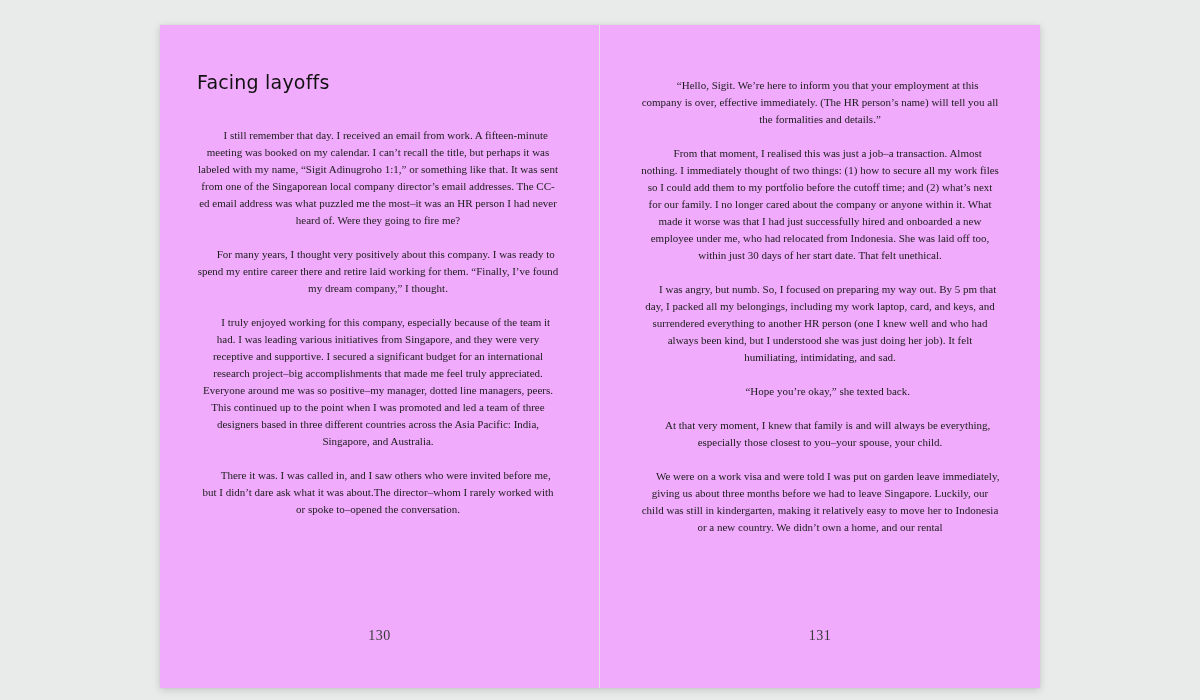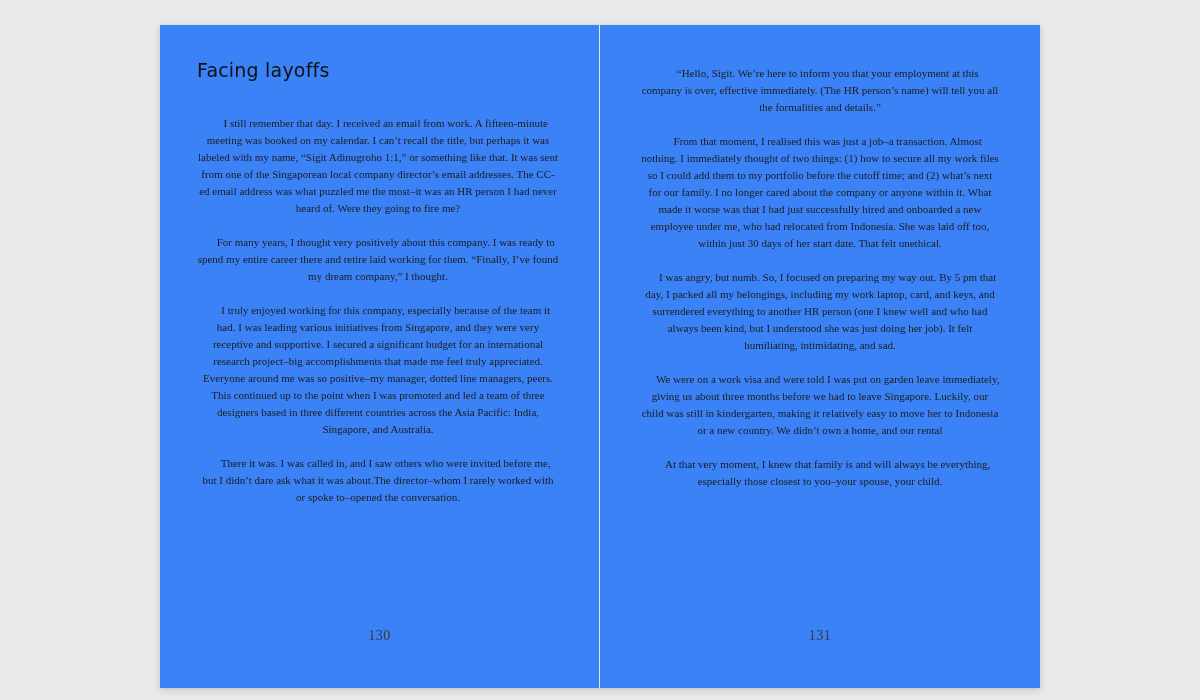--- a/index.html
+++ b/index.html
@@ -20,22 +20,22 @@
     height: 663px;
     background: #ffffff;
     display: flex;
     box-shadow: 0 2px 8px rgba(0,0,0,0.16), 0 0 1px rgba(0,0,0,0.10);
   }
 
   .page {
     position: relative;
     width: 440px;
     height: 100%;
-    background: #3b82f6;
-    padding: 0 40px;
+    background: #f0abfc;
+    padding: 12px 40px;
     color: #1c1c1c;
   }
 
   .page-left {
     border-right: 1px solid #e4e4e4;
     padding-left: 37px;
   }
 
   .chapter-title {
     font-family: "DejaVu Sans", "Liberation Sans", sans-serif;
@@ -87,19 +87,20 @@
       <p>There it was. I was called in, and I saw others who were invited before me, but I didn’t dare ask what it was about.The director–whom I rarely worked with or spoke to–opened the conversation.</p>
     </div>
     <div class="page-number">130</div>
   </section>
 
   <section class="page page-right">
     <div class="page-body">
       <p>“Hello, Sigit. We’re here to inform you that your employment at this company is over, effective immediately. (The HR person’s name) will tell you all the formalities and details.”</p>
       <p>From that moment, I realised this was just a job–a transaction. Almost nothing. I immediately thought of two things: (1) how to secure all my work files so I could add them to my portfolio before the cutoff time; and (2) what’s next for our family. I no longer cared about the company or anyone within it. What made it worse was that I had just successfully hired and onboarded a new employee under me, who had relocated from Indonesia. She was laid off too, within just 30 days of her start date. That felt unethical.</p>
       <p>I was angry, but numb. So, I focused on preparing my way out. By 5 pm that day, I packed all my belongings, including my work laptop, card, and keys, and surrendered everything to another HR person (one I knew well and who had always been kind, but I understood she was just doing her job). It felt humiliating, intimidating, and sad.</p>
+      <p>“Hope you’re okay,” she texted back.</p>
+      <p>At that very moment, I knew that family is and will always be everything, especially those closest to you–your spouse, your child.</p>
       <p>We were on a work visa and were told I was put on garden leave immediately, giving us about three months before we had to leave Singapore. Luckily, our child was still in kindergarten, making it relatively easy to move her to Indonesia or a new country. We didn’t own a home, and our rental</p>
-      <p>At that very moment, I knew that family is and will always be everything, especially those closest to you–your spouse, your child.</p>
     </div>
     <div class="page-number">131</div>
   </section>
 
 </div>
 
 </body></html>

